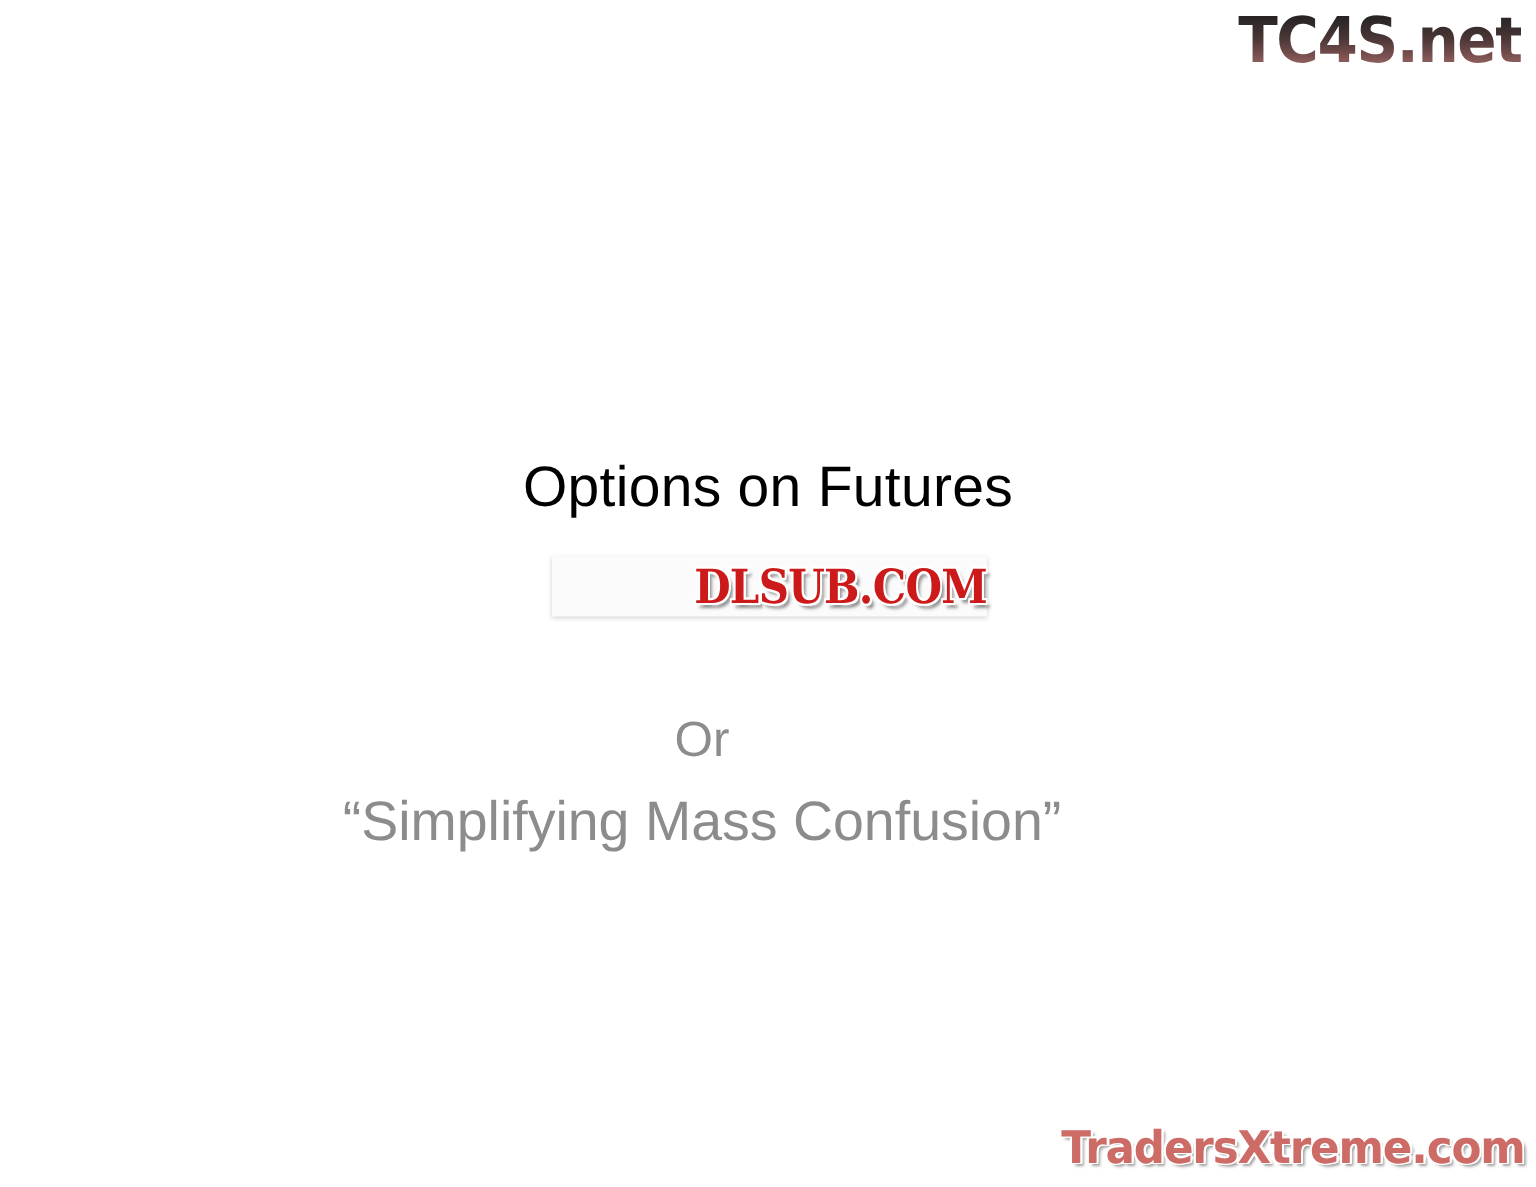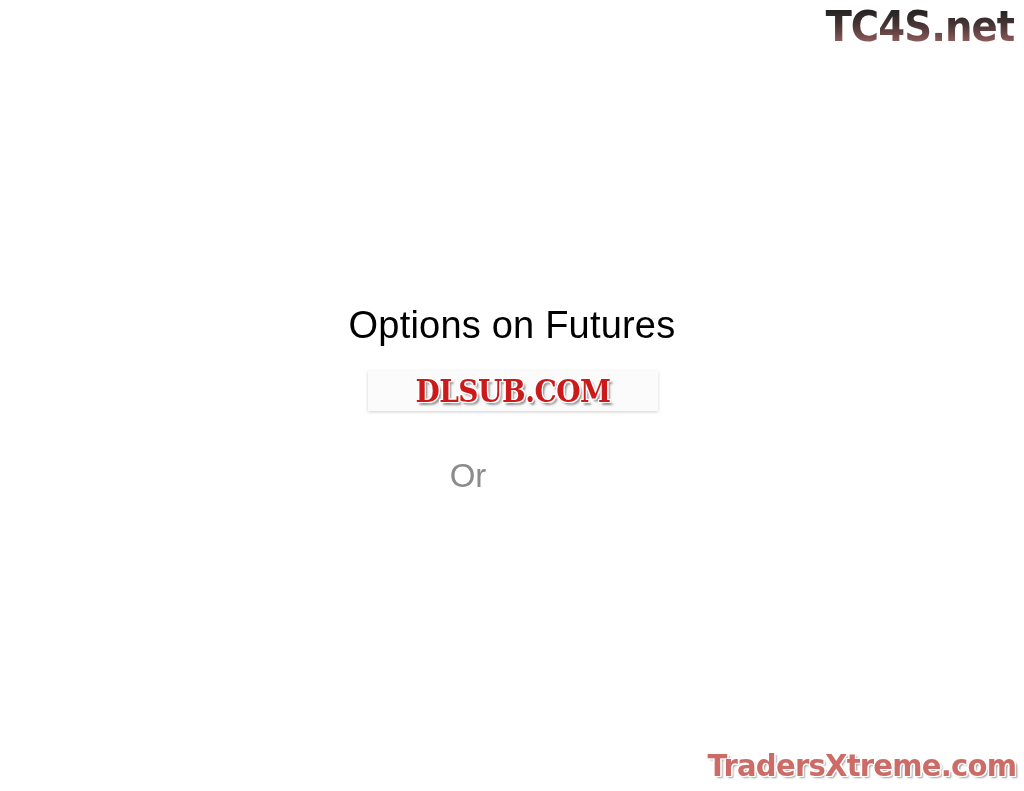--- a/index.html
+++ b/index.html
@@ -36,21 +36,21 @@
     color: #000000;
     line-height: 1.08;
     letter-spacing: 0.2px;
     white-space: nowrap;
   }
 
   
   #subtitle-block {
     position: absolute;
     left: 0;
-    top: 455px;
+    top: 472px;
     width: 936px;
     text-align: center;
   }
   .subtitle-line {
     font-family: "Liberation Sans", sans-serif;
     font-weight: 400;
     color: #8c8c8c;
     white-space: nowrap;
   }
   #subtitle-or {
@@ -93,21 +93,21 @@
   #watermark-dlsub {
     position: absolute;
     left: 368px;
     top: 371px;
     width: 290px;
     height: 40px;
     background: #fbfbfb;
     box-shadow: 0 1px 3px rgba(120,120,120,0.35);
     display: flex;
     align-items: center;
-    justify-content: center;
+    justify-content: flex-end;
     user-select: none;
   }
   #watermark-dlsub-text {
     font-family: "DejaVu Serif", serif;
     font-size: 28px;
     font-weight: 700;
     letter-spacing: -0.5px;
     color: #cc1a1a;
     transform: scaleX(1.0) scaleY(1.12);
     white-space: nowrap;
@@ -159,17 +159,18 @@
   <div id="title-block">
     <div id="slide-title">Options on Futures</div>
   </div>
 
   <div id="watermark-dlsub">
     <span id="watermark-dlsub-text">DLSUB.COM</span>
   </div>
 
   <div id="subtitle-block">
     <div id="subtitle-or" class="subtitle-line">Or</div>
+    <div id="subtitle-quote" class="subtitle-line">“Simplifying Mass Confusion”</div>
   </div>
 
   <div id="watermark-tradersxtreme">TradersXtreme.com</div>
 
 </div>
 
 </body></html>

